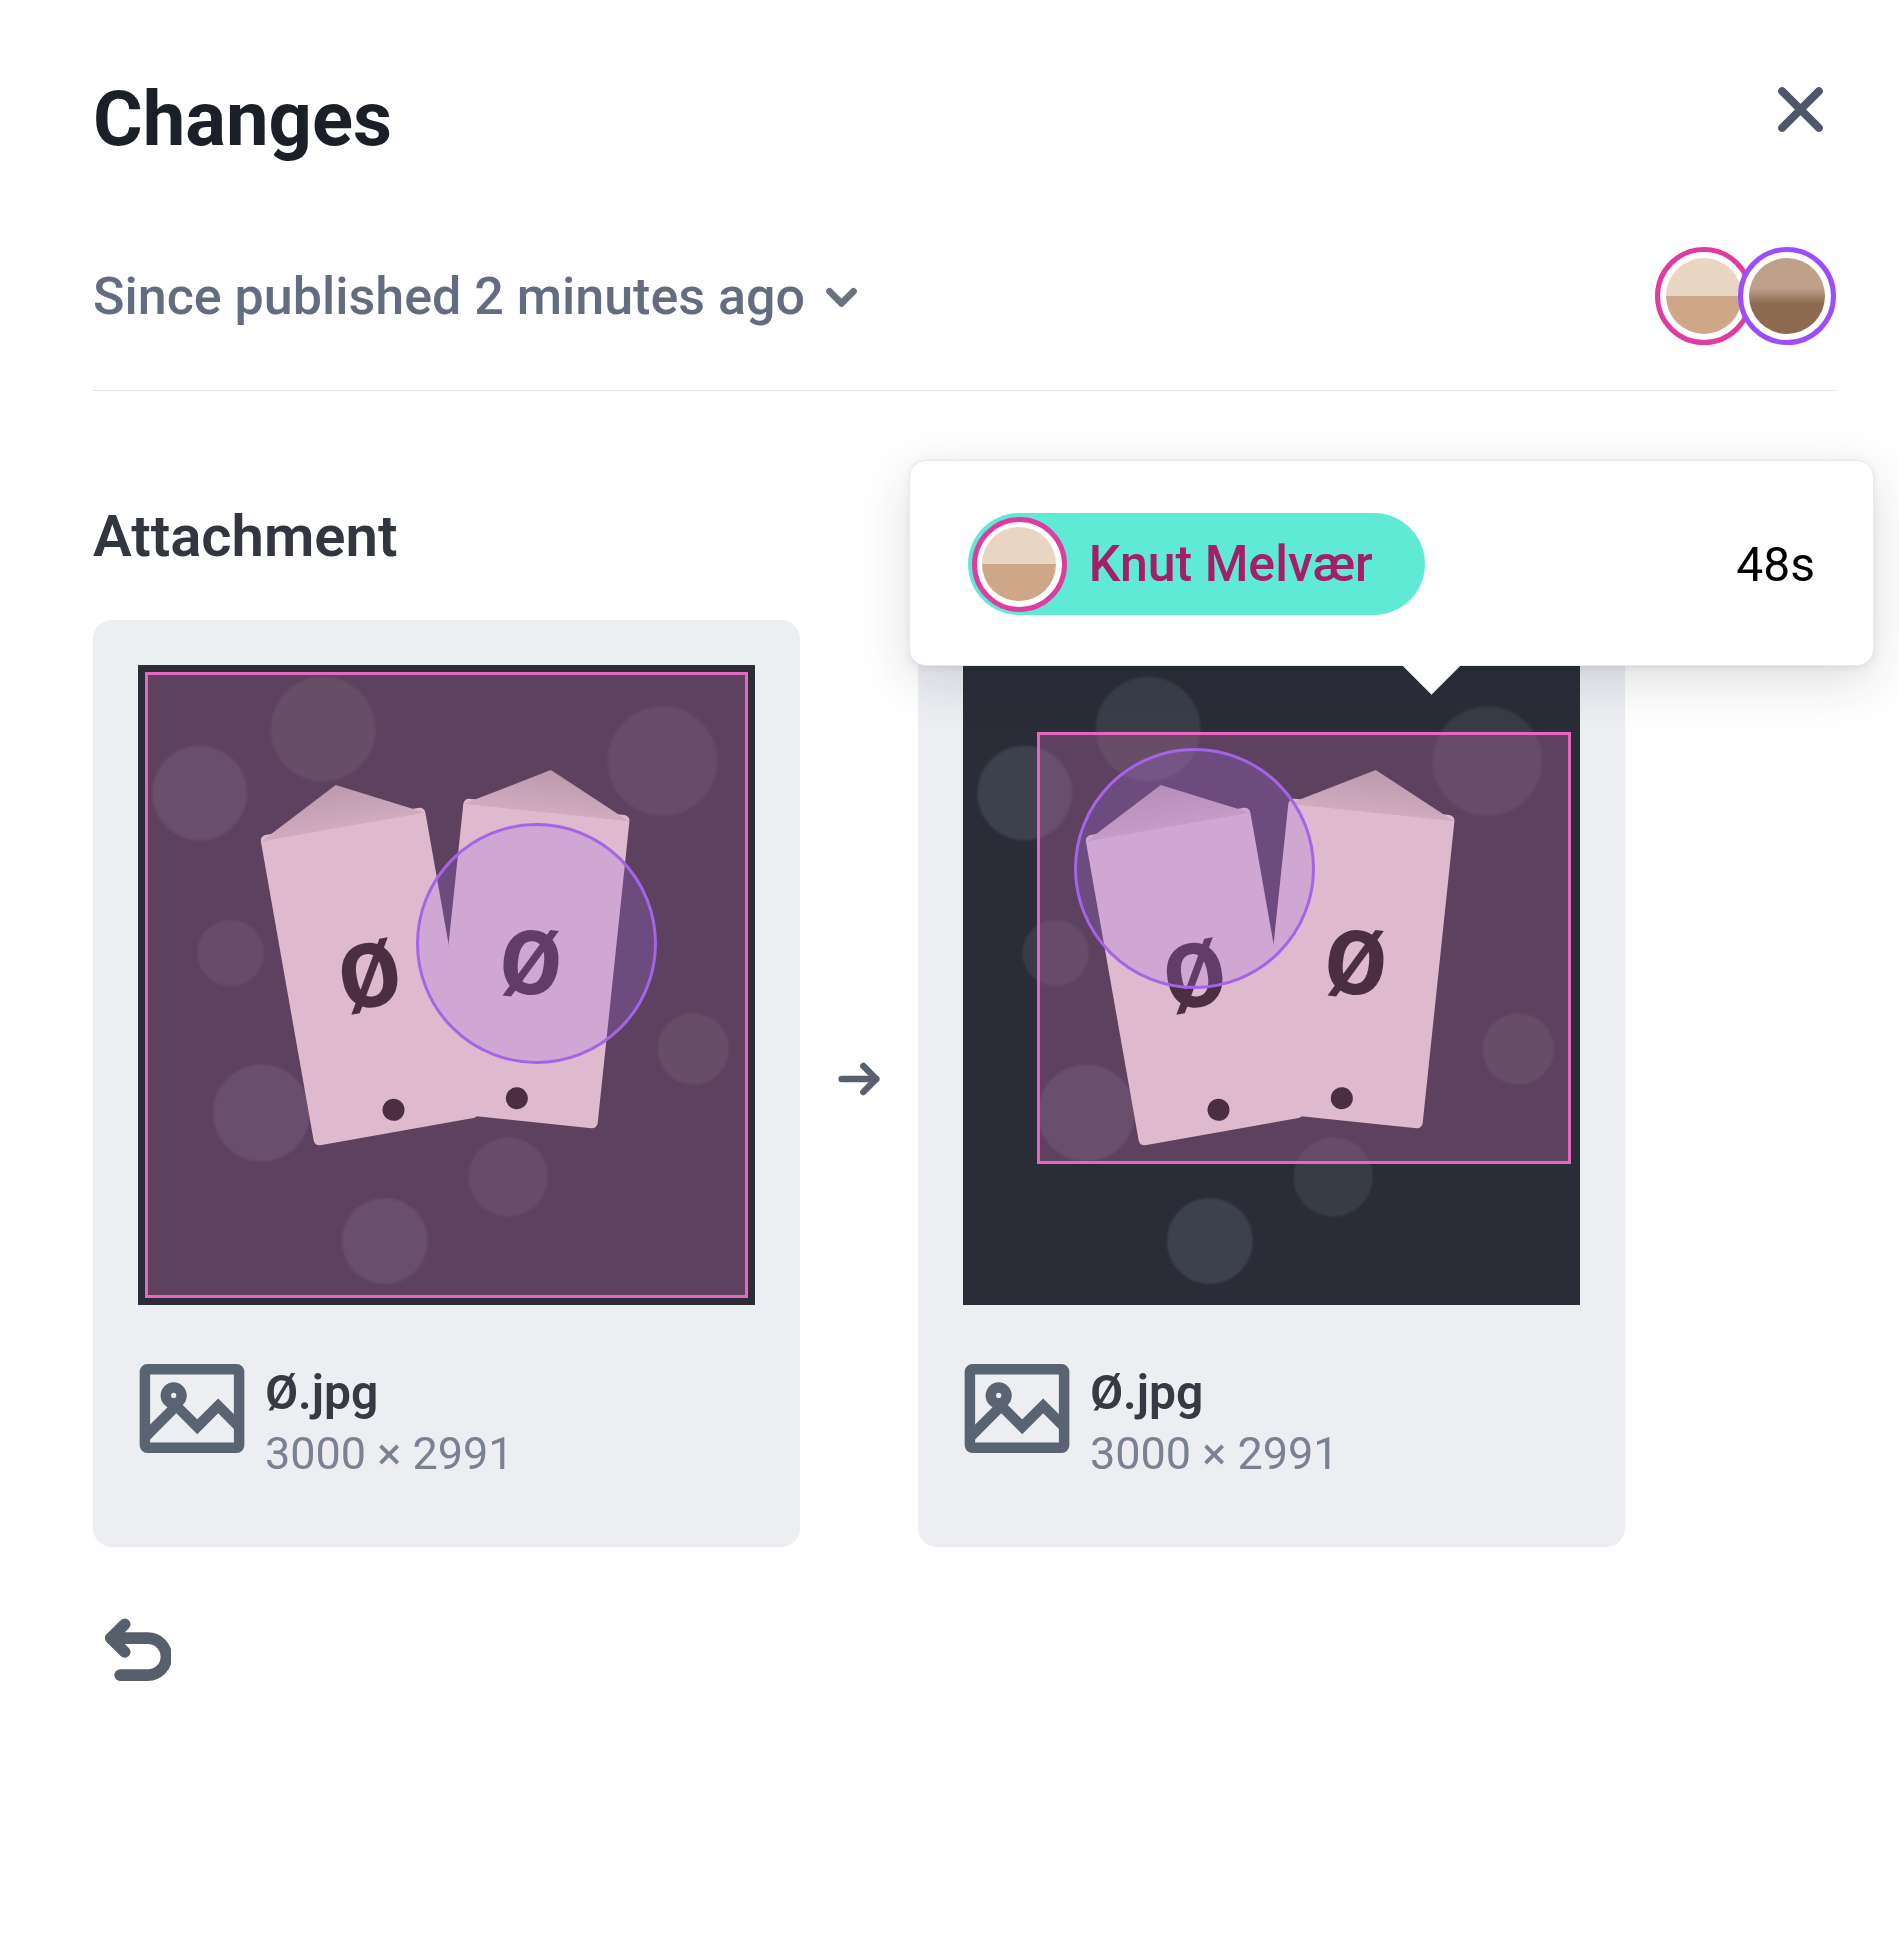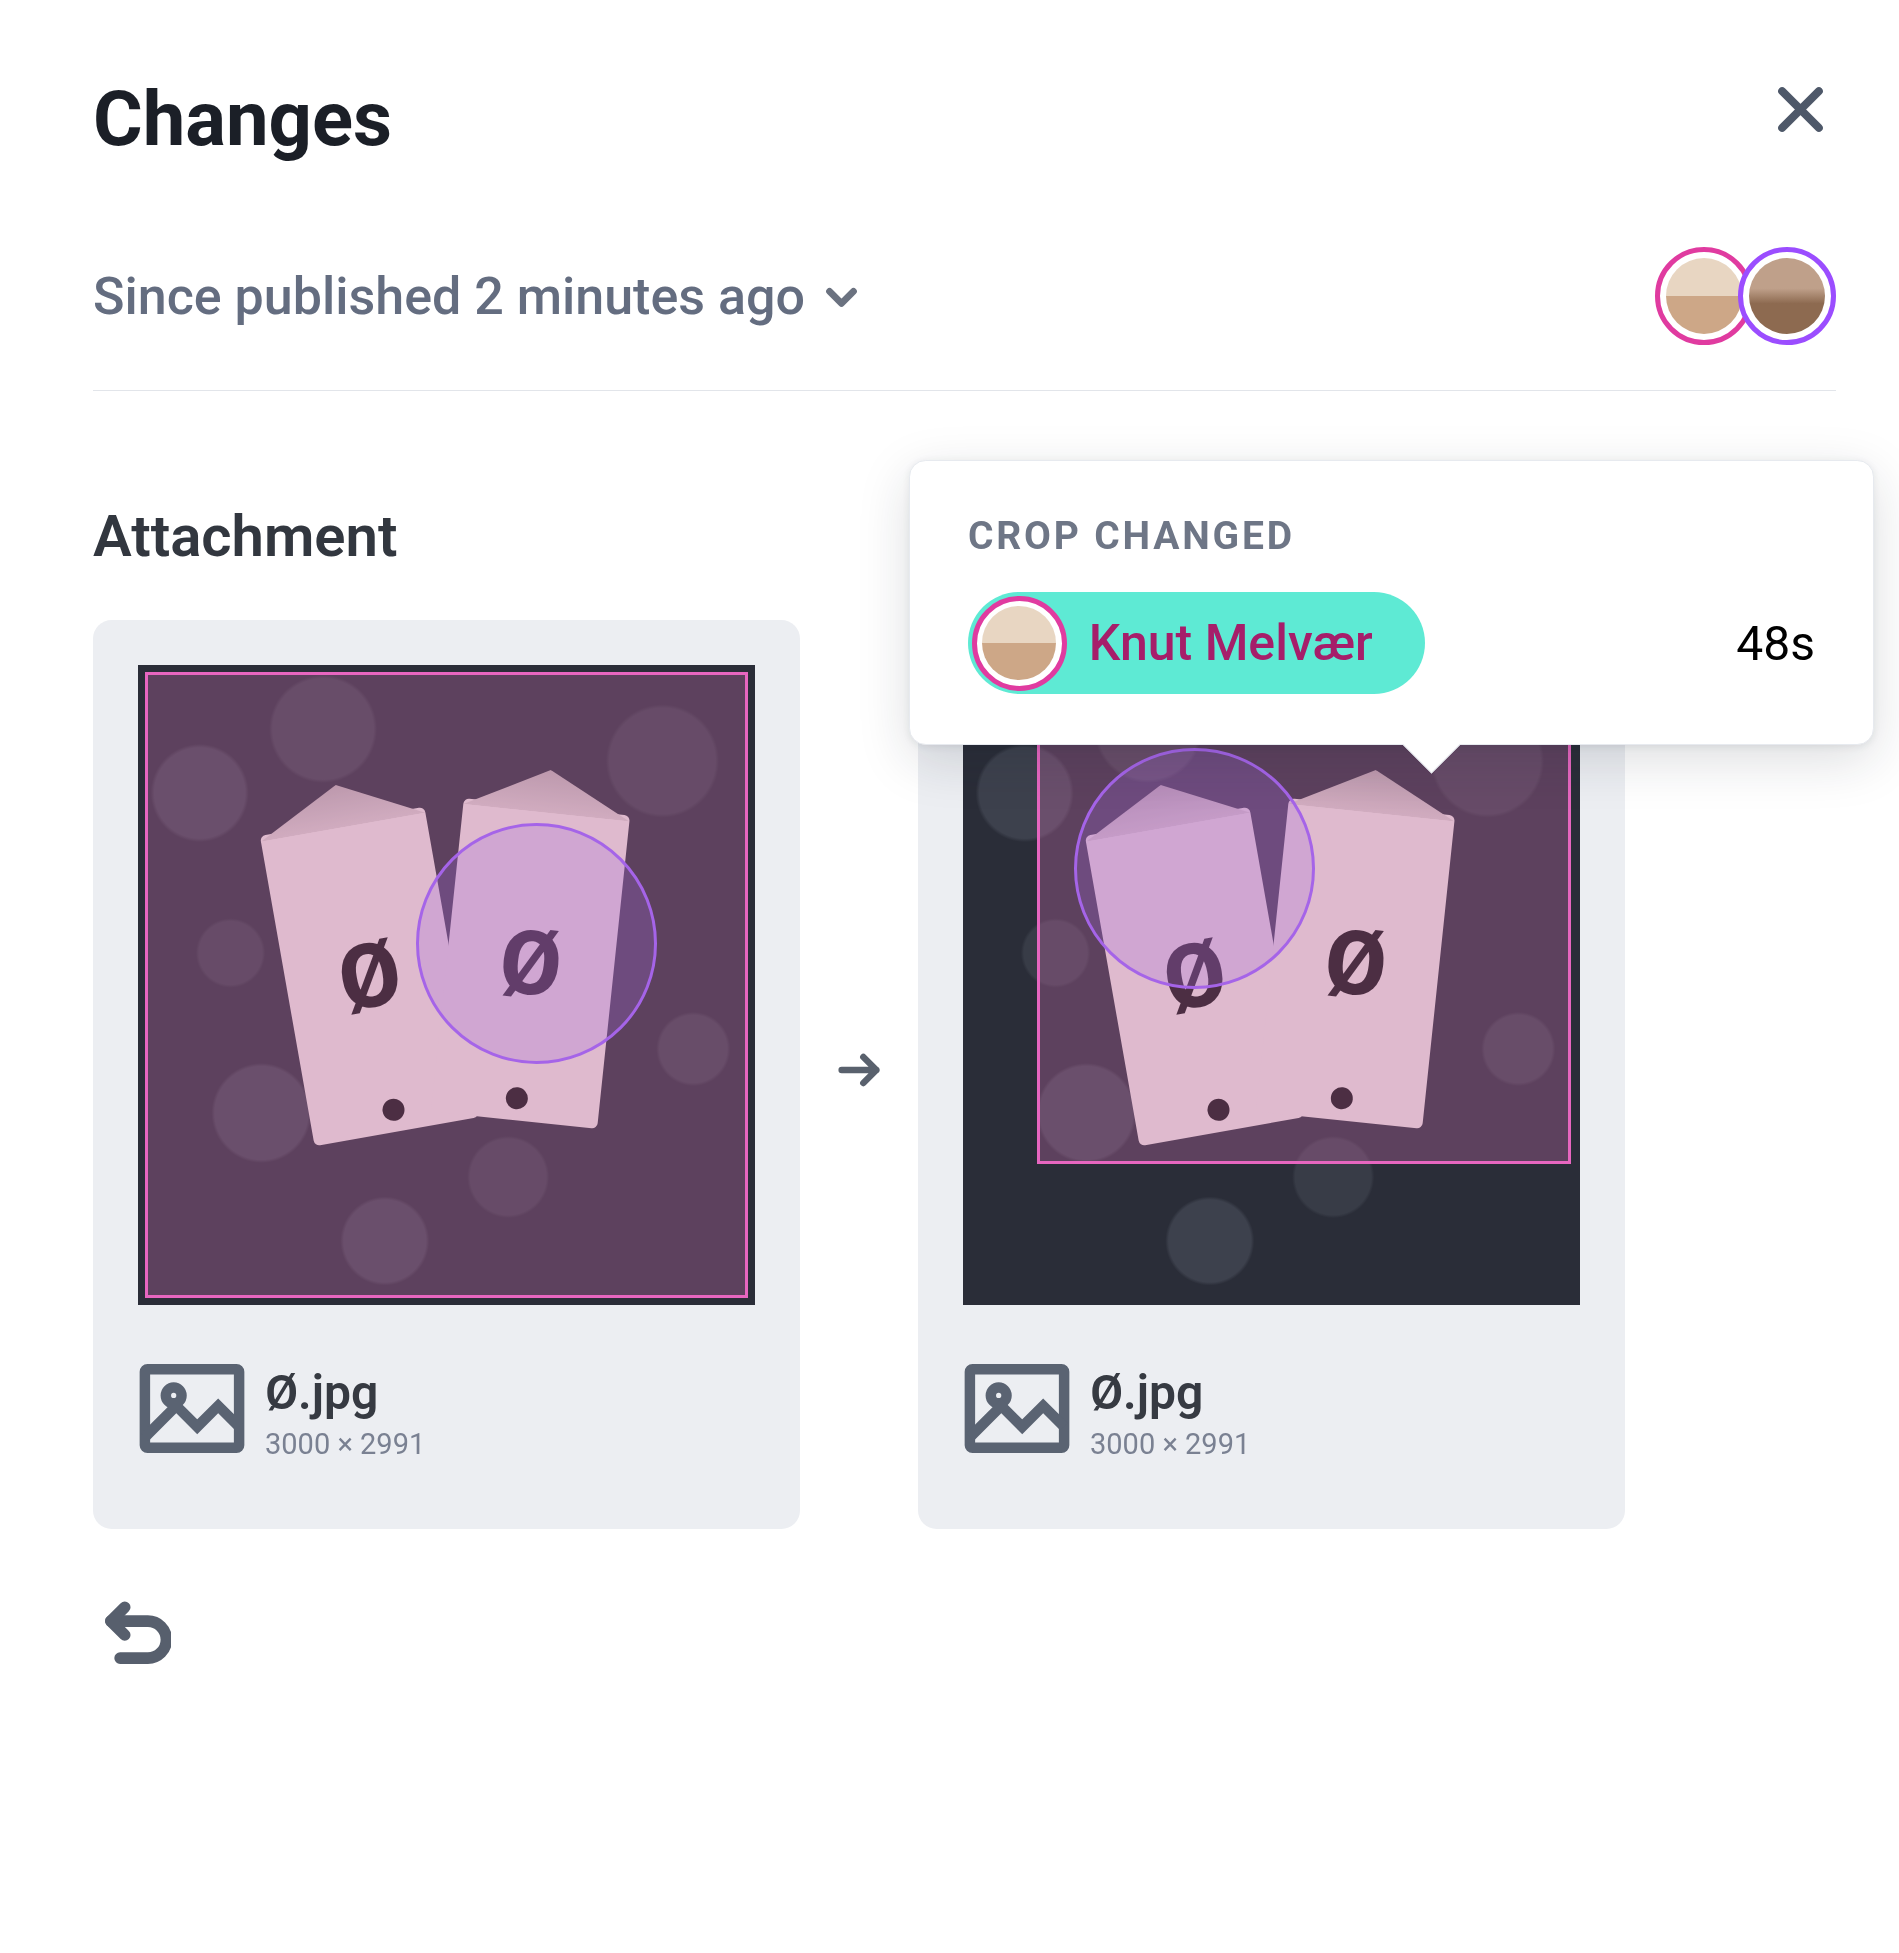--- a/index.html
+++ b/index.html
@@ -159,21 +159,21 @@
   .hotspot-b { left:111px; top:83px; width:241px; height:241px; }
 
   .meta {
     display:flex;
     align-items:flex-start;
     gap: 19px;
     margin-top: 59px;
   }
   .img-icon svg { width: 108px; height: 89px; stroke:#5a6372; stroke-width:4; fill:none; }
   .filename { font-size: 48px; font-weight:600; color:#363a42; }
-  .dims { font-size: 29px; color:#7a8192; margin-top:5.6px; }
+  .dims { font-size: 45px; color:#7a8192; margin-top:5.6px; }
 
   .revert {
     margin-top: 65px;
     background:none;border:none;cursor:pointer;padding:3.7px;
   }
   .revert svg { width: 74px; height: 74px; stroke:#575f6d; stroke-width:5; fill:none; }
 
   
   .tooltip {
     position: absolute;
@@ -305,21 +305,20 @@
 
   <button class="revert" aria-label="Revert">
     <svg viewBox="0 0 32 32">
       <path d="M6 10 H22 A8 8 0 0 1 22 26 H10" stroke-linecap="round" stroke-linejoin="round"></path>
       <path d="M12 4 L6 10 L12 16" stroke-linecap="round" stroke-linejoin="round"></path>
     </svg>
   </button>
 
   <div class="tooltip">
     <div class="caret"></div>
-    <div class="tooltip-title">CROP CHANGED</div>
     <div class="tooltip-row">
       <div class="chip">
         <div class="avatar-ring pink" style="margin-right:0;">
           <div class="avatar-inner avatar-face1"></div>
         </div>
         <span class="chip-name">Knut Melvær</span>
       </div>
       <span class="ts">48s</span>
     </div>
   </div>

